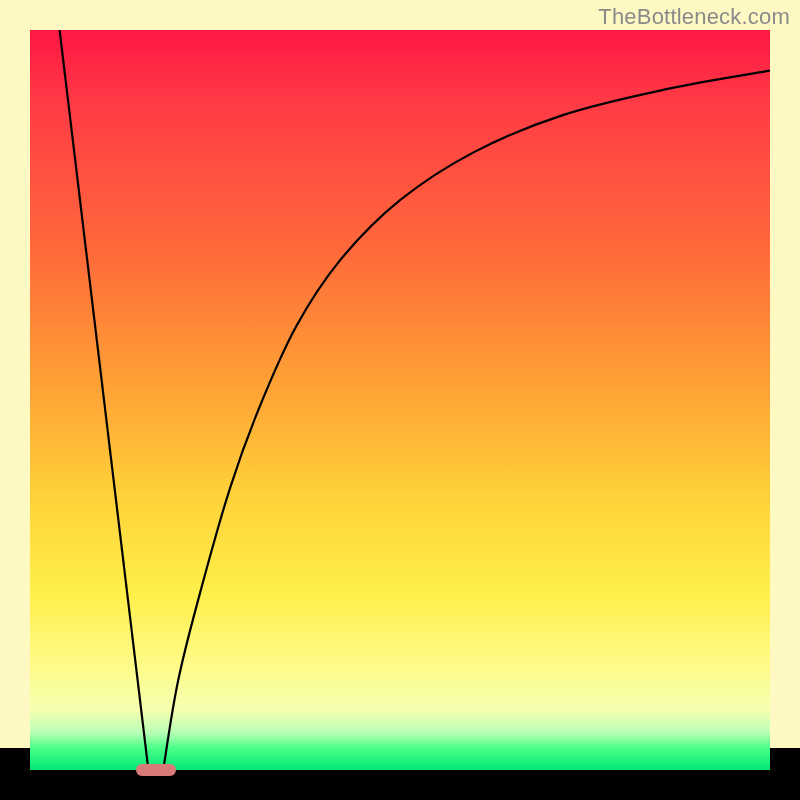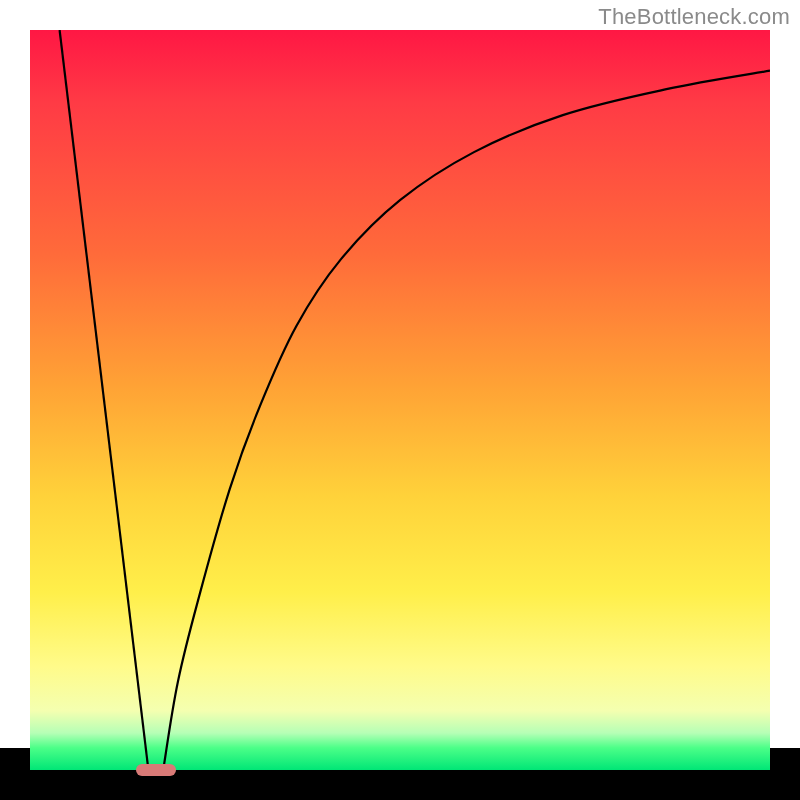--- a/index.html
+++ b/index.html
@@ -8,21 +8,21 @@
     width: 800px;
     height: 800px;
     overflow: hidden;
     background: #000;
     font-family: Arial, Helvetica, sans-serif;
   }
   #page {
     position: relative;
     width: 800px;
     height: 748px;
-    background: #ffffff;
+    background: #fef9c3;
   }
   #plot-area {
     position: absolute;
     left: 30px;
     top: 30px;
     width: 740px;
     height: 740px;
   }
   #gradient-bg {
     position: absolute;

